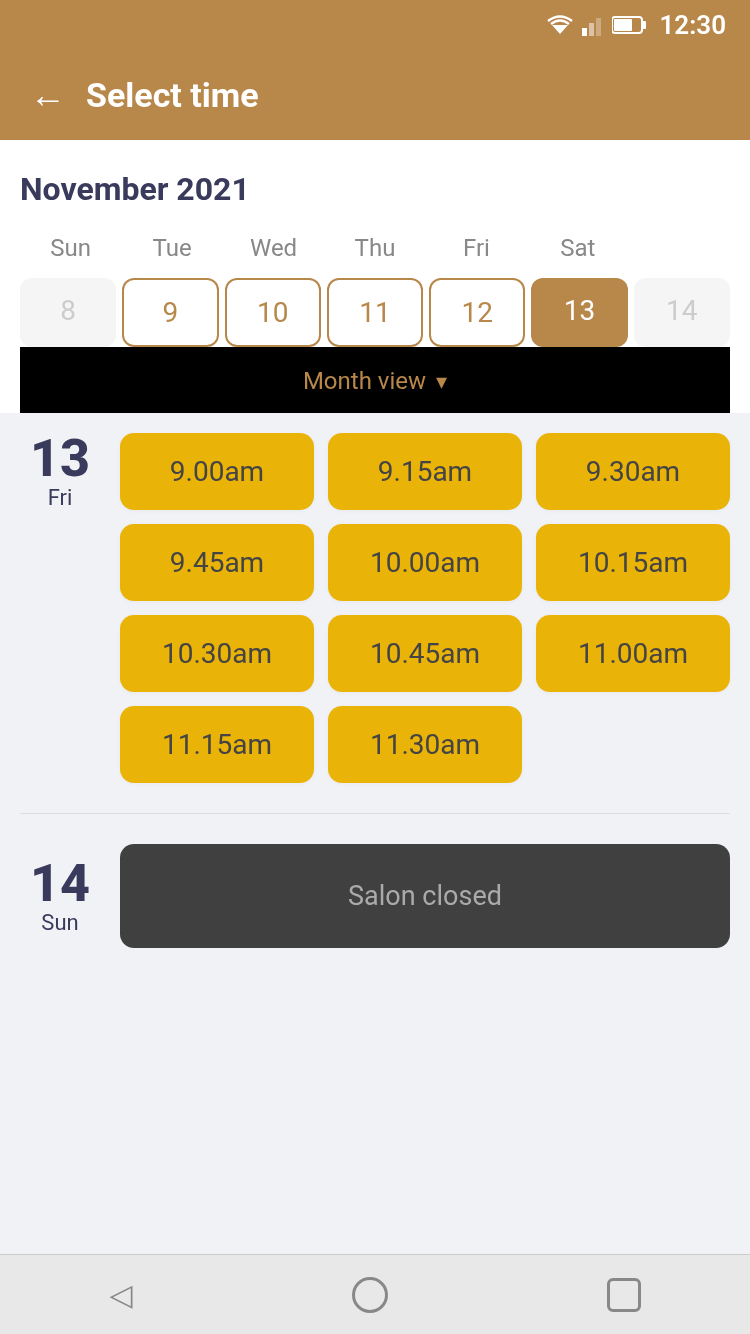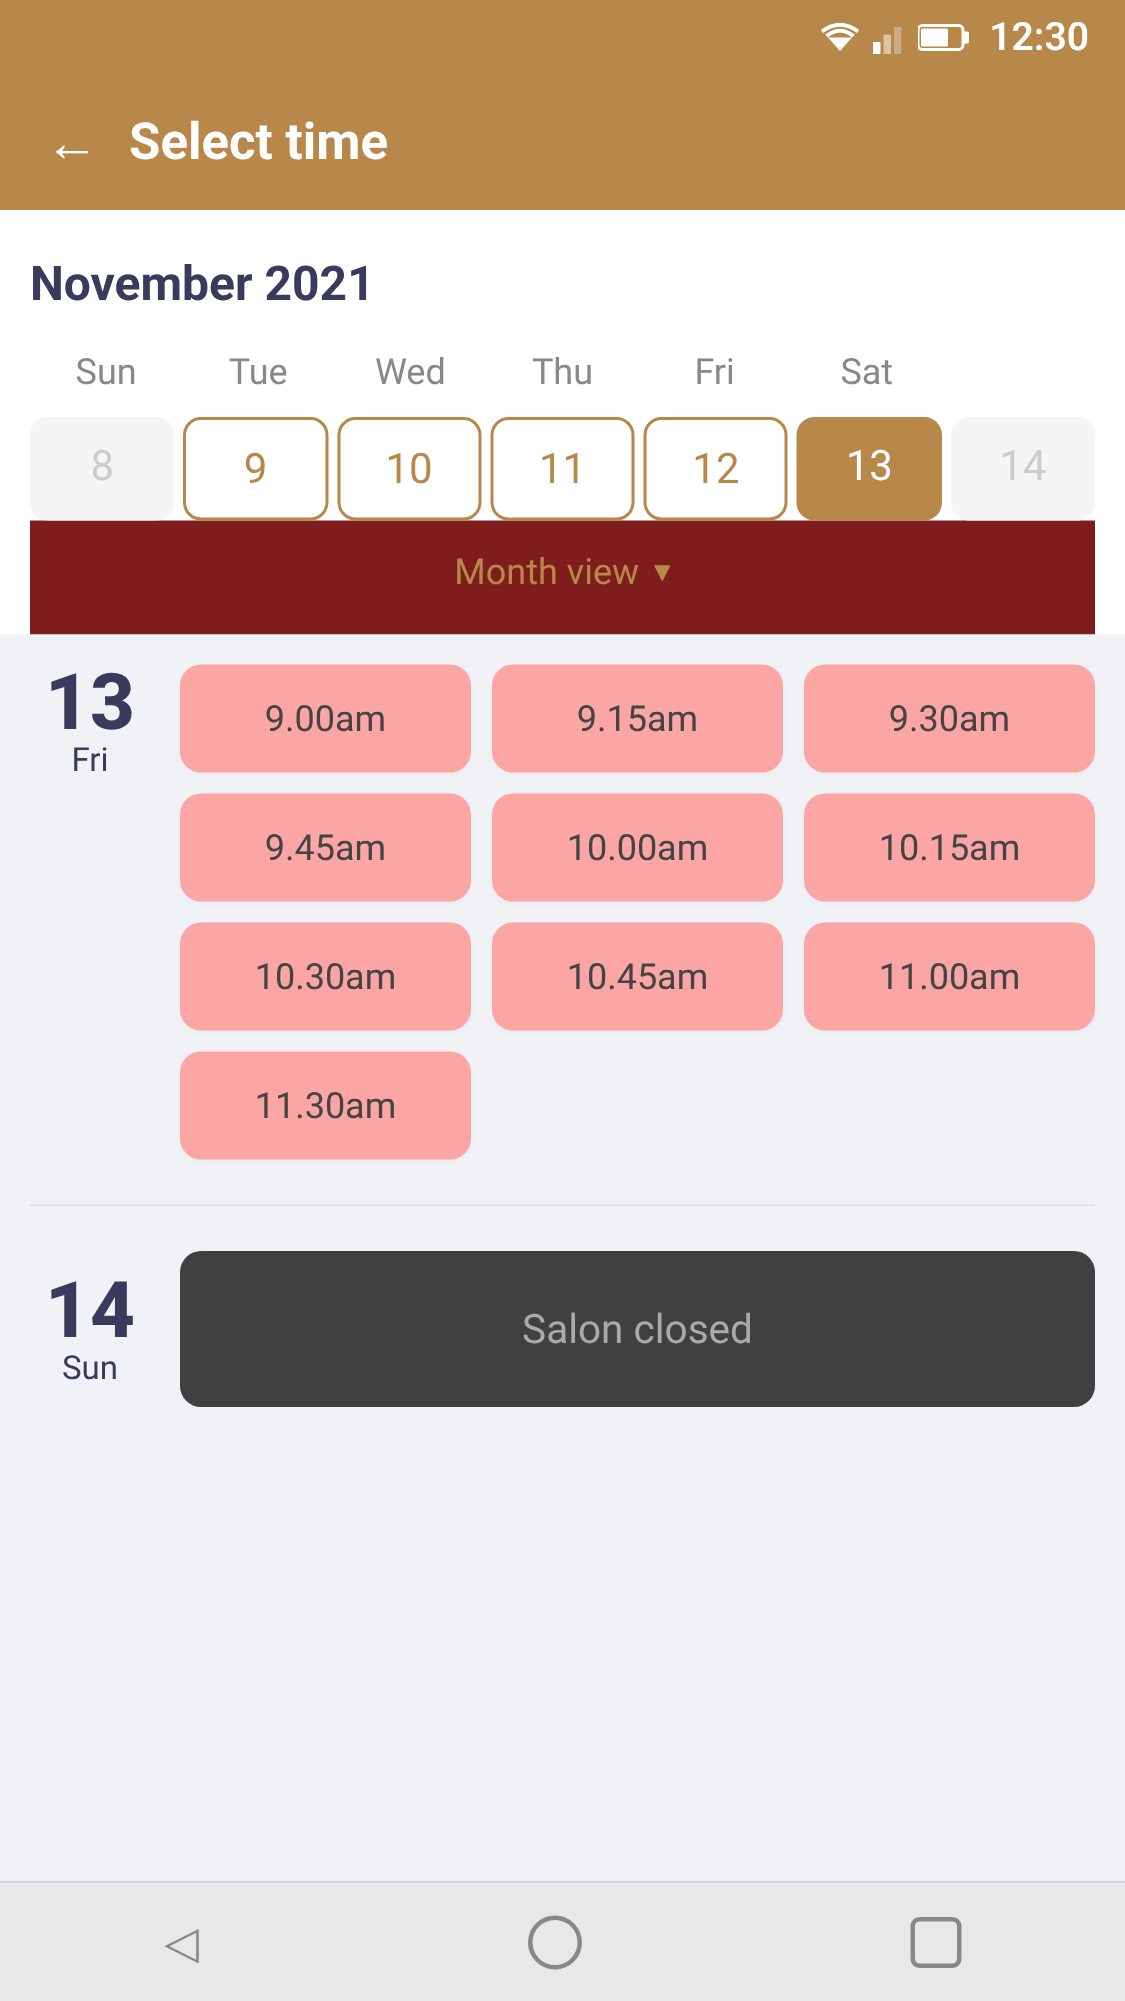--- a/index.html
+++ b/index.html
@@ -115,23 +115,23 @@
       background: #f5f5f5;
       cursor: default;
     }
 
     
     .month-view-toggle {
       display: flex;
       align-items: center;
       justify-content: center;
       gap: 10px;
-      padding: 20px 0 28px;
-      cursor: pointer;
-      background: #7f1d1d;
+      padding: 20px 0 18px;
+      cursor: pointer;
+      background: #000000;
     }
     .month-view-label {
       color: #b8874a;
       font-size: 24px;
     }
     .chevron-down {
       color: #b8874a;
       font-size: 22px;
     }
 
@@ -163,25 +163,25 @@
       font-weight: 400;
     }
 
     .time-grid {
       flex: 1;
       display: grid;
       grid-template-columns: repeat(3, 1fr);
       gap: 14px;
     }
     .time-slot {
-      background: #fca5a5;
+      background: #eab308;
       border-radius: 14px;
       padding: 22px 10px;
       text-align: center;
-      font-size: 24px;
+      font-size: 28px;
       color: #444;
       cursor: pointer;
       box-shadow: 0 1px 4px rgba(0,0,0,0.04);
     }
 
     .divider {
       border: none;
       border-top: 1px solid #ddd;
       margin: 30px 0;
     }
@@ -300,20 +300,21 @@
     <div class="time-grid">
       <div class="time-slot">9.00am</div>
       <div class="time-slot">9.15am</div>
       <div class="time-slot">9.30am</div>
       <div class="time-slot">9.45am</div>
       <div class="time-slot">10.00am</div>
       <div class="time-slot">10.15am</div>
       <div class="time-slot">10.30am</div>
       <div class="time-slot">10.45am</div>
       <div class="time-slot">11.00am</div>
+      <div class="time-slot">11.15am</div>
       <div class="time-slot">11.30am</div>
     </div>
   </div>
 
   <hr class="divider">
 
   <div class="day-block-2">
     <div class="day-label">
       <div class="day-number">14</div>
       <div class="day-name">Sun</div>

